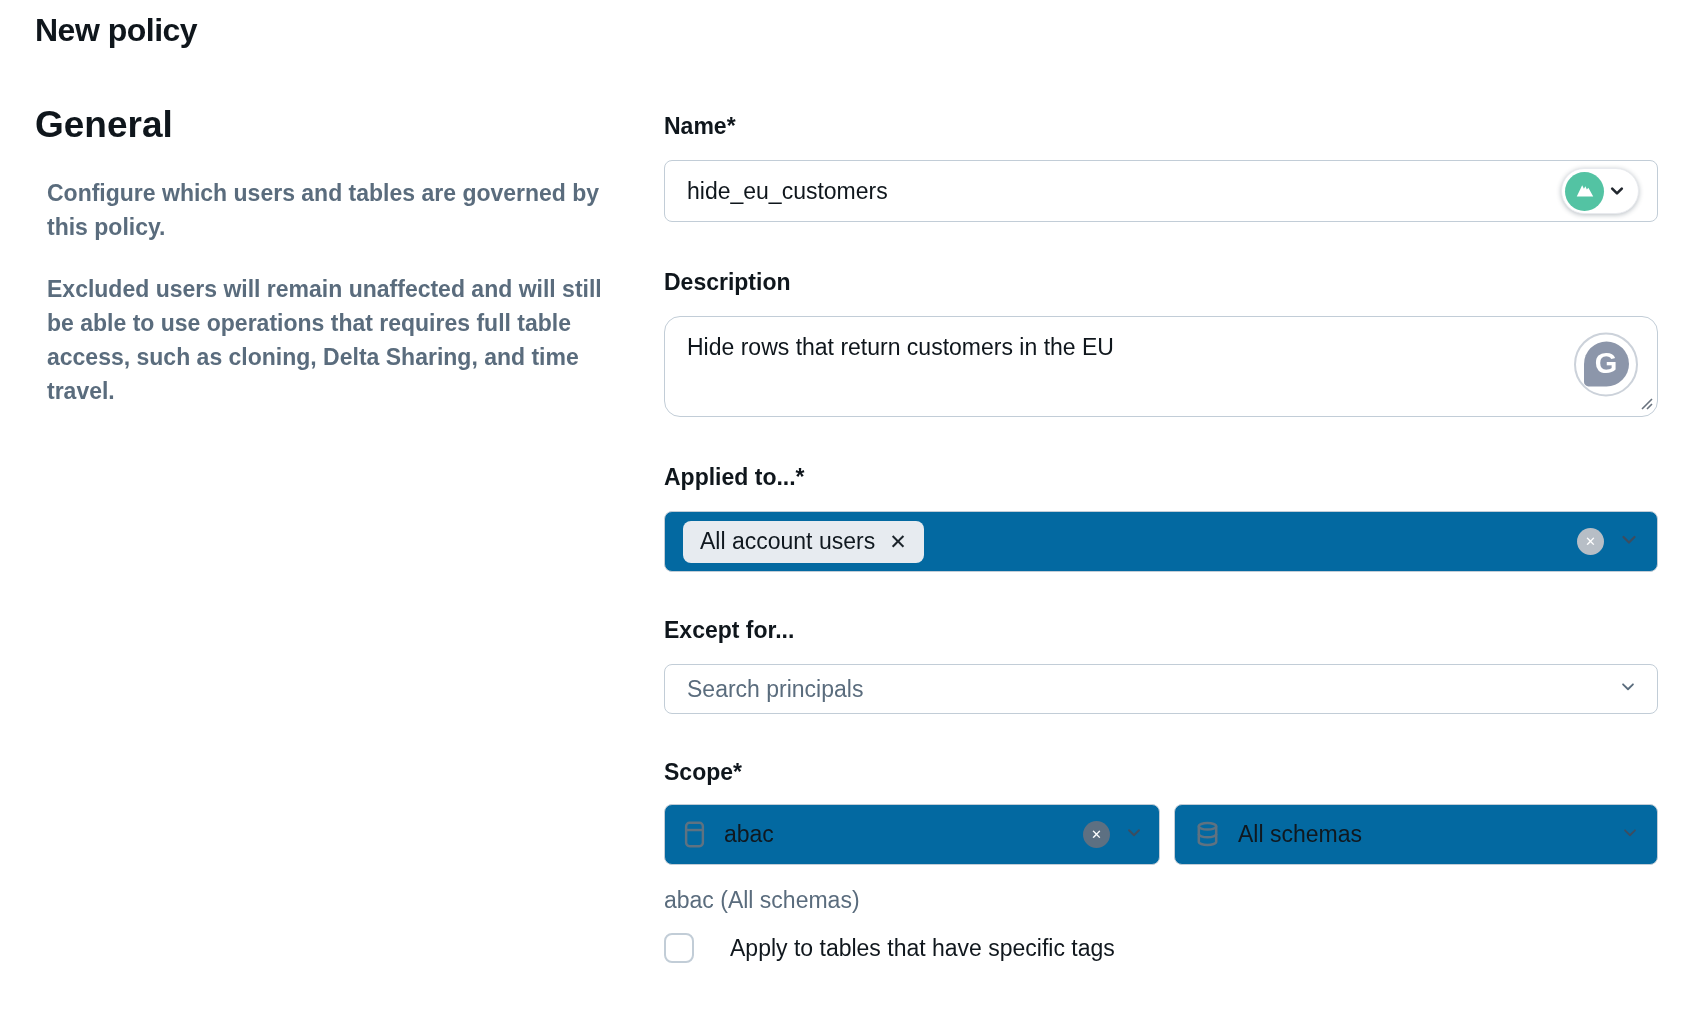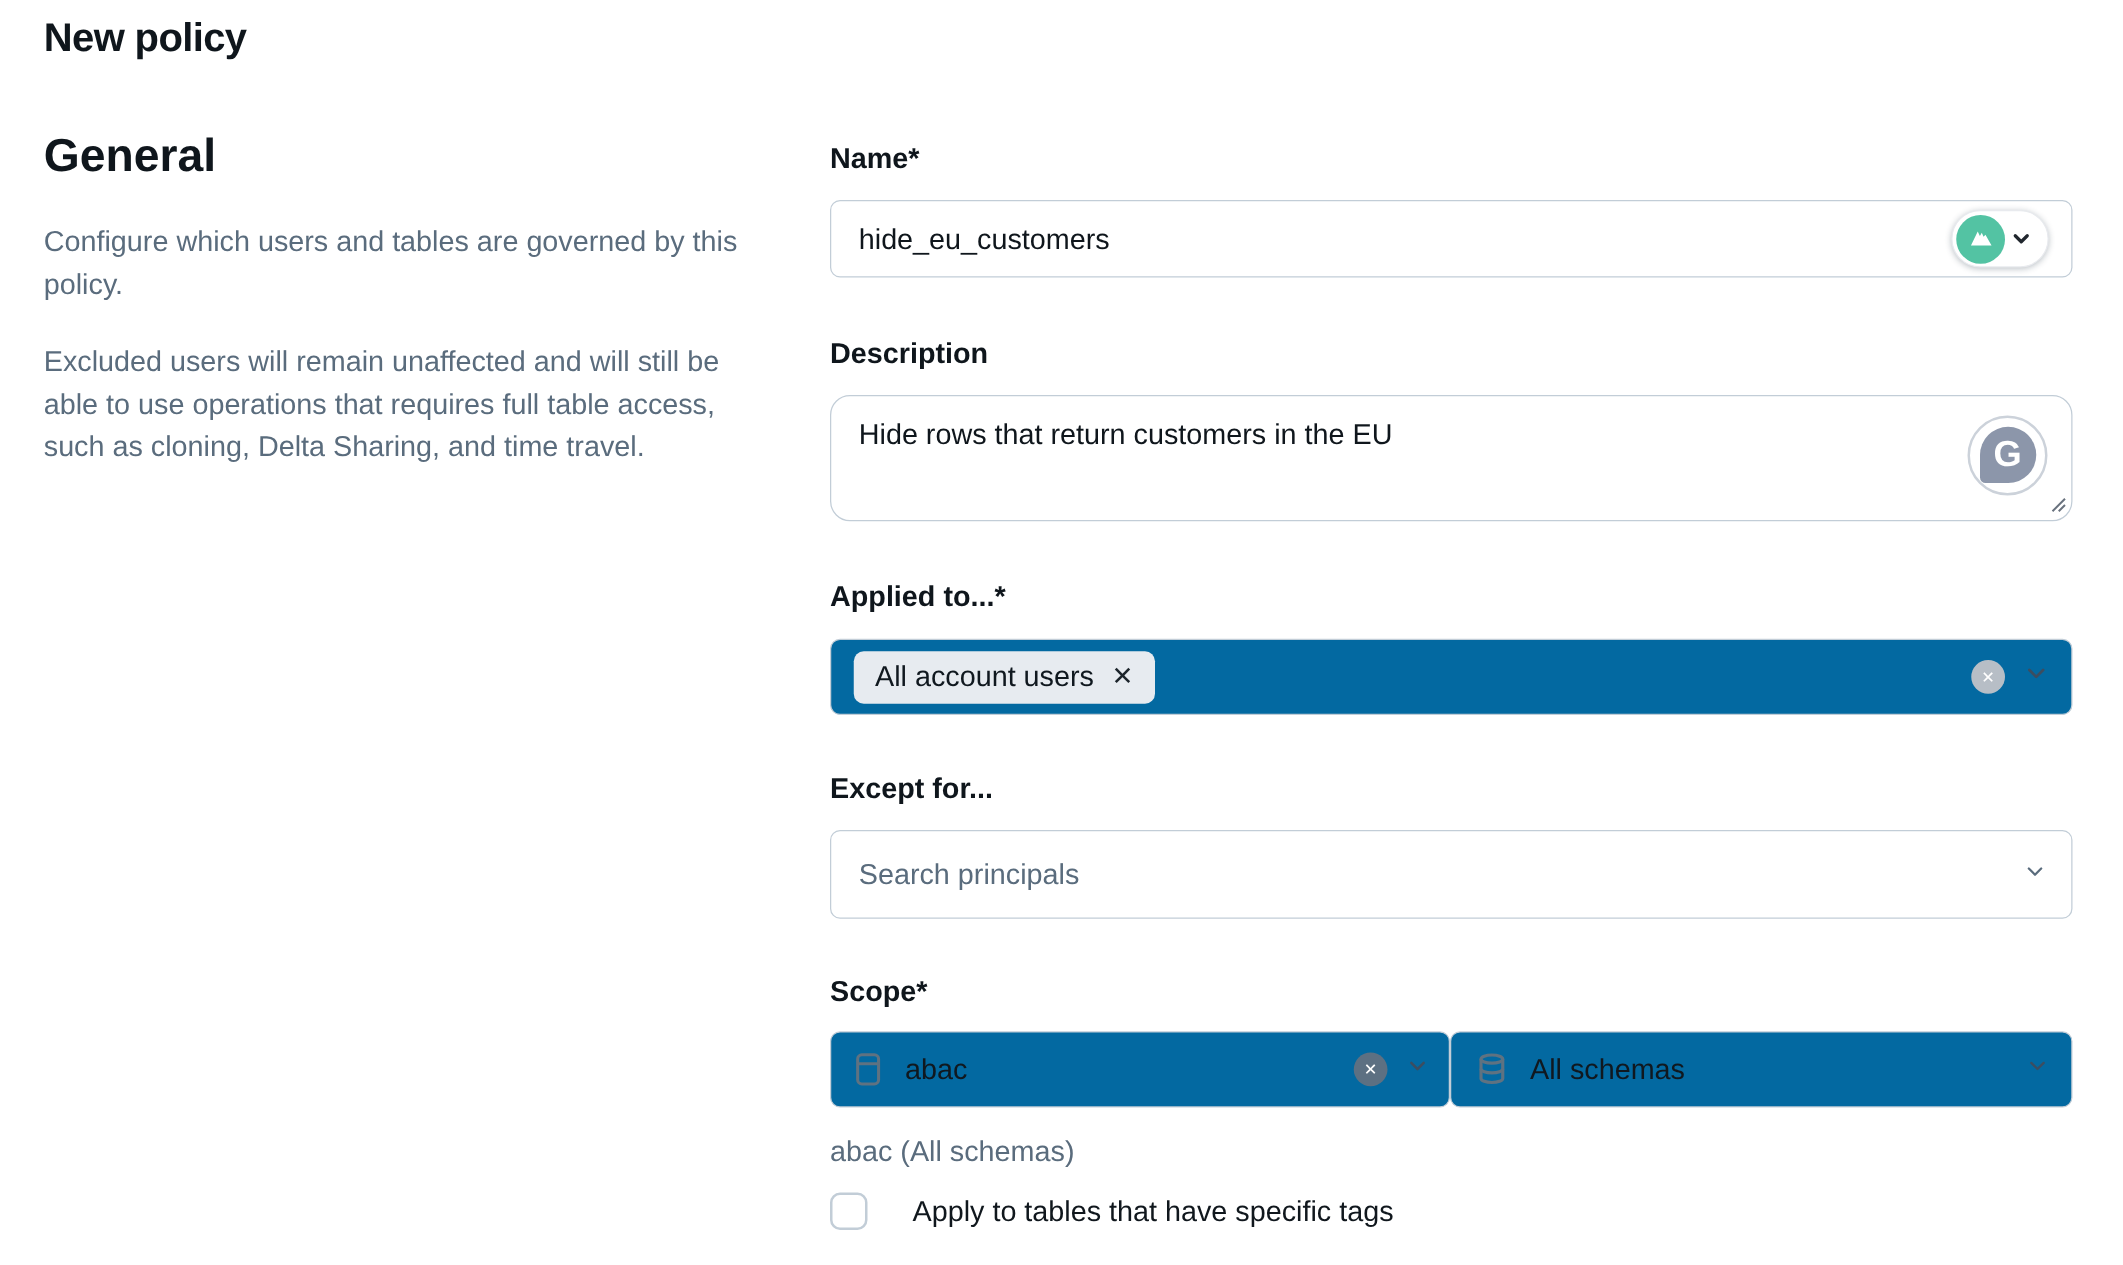--- a/index.html
+++ b/index.html
@@ -21,21 +21,21 @@
     margin: 0;
     font-size: 32px;
     font-weight: 700;
     letter-spacing: -0.5px;
     color: #0f161c;
   }
 
   
   .left-col { position: absolute; left: 35px; top: 104px; width: 588px; }
   .section-heading { margin: 0 0 30px 0; font-size: 37px; font-weight: 700; color: #0f161c; }
-  .section-para { margin: 0 0 28px 0; font-size: 23px; line-height: 34px; color: #5a6c7d; }
+  .section-para { margin: 0 0 28px 12px; font-size: 23px; line-height: 34px; color: #5a6c7d; font-weight: bold; }
 
   
   .right-col { position: absolute; left: 664px; top: 112px; width: 994px; }
 
   .field { margin-bottom: 46px; }
   .field-label { display: block; font-size: 23px; font-weight: 700; color: #0f161c; line-height: 28px; margin-bottom: 20px; }
 
   .input-wrap { position: relative; width: 100%; }
 
   .text-input {
@@ -105,21 +105,21 @@
     width: 27px; height: 27px; border-radius: 50%;
     display: flex; align-items: center; justify-content: center;
     color: #ffffff; font-size: 13px; font-weight: 700; cursor: pointer; flex: none;
   }
   .clear-light { background: #b7bec6; }
   .clear-dark  { background: #5d7082; }
   .chev { flex: none; margin-left: 15px; cursor: pointer; }
 
   .except-chev { position: absolute; right: 21px; top: 50%; transform: translateY(-50%); }
 
-  .scope-row { display: flex; margin-bottom: 22px; justify-content: space-between; }
+  .scope-row { display: flex; gap: 14px; margin-bottom: 22px; justify-content: space-between; }
   .scope-cat { width: 496px; flex: none; padding: 0 16px; }
   .scope-sch { flex: 1; }
   .scope-icon { flex: none; line-height: 0; }
   .scope-value { margin-left: 16px; font-size: 23px; color: #10181f; flex: 1; }
 
   .scope-summary { font-size: 23px; color: #5a6c7d; margin: 0 0 19px 0; }
 
   .checkbox-row { display: flex; align-items: center; gap: 36px; }
   .checkbox {
     width: 30px; height: 30px; flex: none;
@@ -189,21 +189,21 @@
           <svg width="20" height="20" viewBox="0 0 20 20">
             <path d="M4.5 7 L10 12.5 L15.5 7" fill="none" stroke="#3c4d60" stroke-width="2.2" stroke-linecap="round" stroke-linejoin="round"></path>
           </svg>
         </span>
       </div>
     </div>
 
     <div class="field" style="margin-bottom:44px;">
       <label class="field-label">Except for...</label>
       <div class="input-wrap">
-        <input class="text-input" style="height: 71px;" type="text" placeholder="Search principals">
+        <input class="text-input" style="height: 50px;" type="text" placeholder="Search principals">
         <span class="except-chev">
           <svg width="18" height="18" viewBox="0 0 20 20">
             <path d="M4.5 7 L10 12.5 L15.5 7" fill="none" stroke="#5a6c7d" stroke-width="2" stroke-linecap="round" stroke-linejoin="round"></path>
           </svg>
         </span>
       </div>
     </div>
 
     <div>
       <label class="field-label" style="margin-bottom:18px;">Scope*</label>

